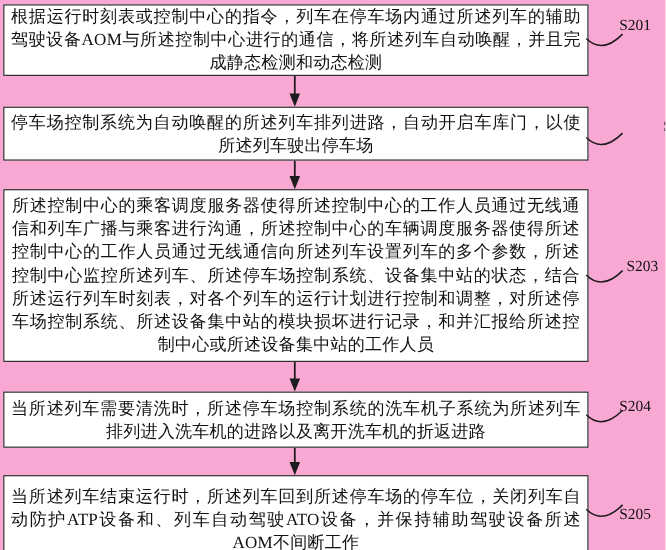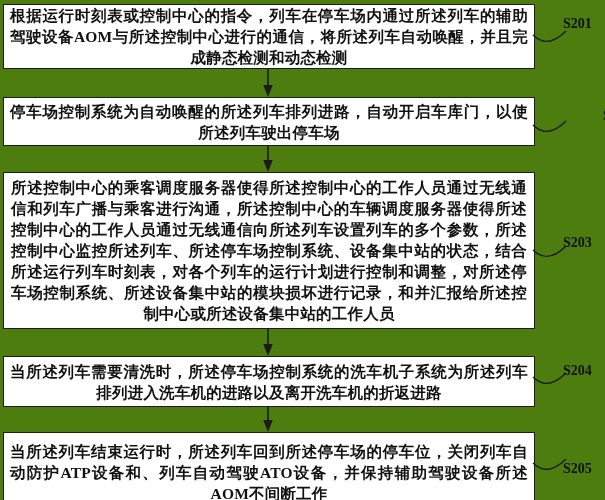--- a/index.html
+++ b/index.html
@@ -4,25 +4,24 @@
 <style>
   html, body {
     margin: 0;
     padding: 0;
     background: #ffffff;
   }
   .canvas {
     position: relative;
     width: 605px;
     height: 500px;
-    background: #4d7c0f;
+    background: #f9a8d4;
     font-family: "Liberation Serif", "DejaVu Serif", serif;
     color: #111111;
     overflow: hidden;
-    font-weight: bold;
   }
   .step-box {
     position: absolute;
     left: 3px;
     width: 532px;
     border: 1.6px solid #1c1c1c;
     box-sizing: border-box;
     background: #ffffff;
     display: flex;
     align-items: center;
@@ -58,21 +57,21 @@
     position: absolute;
     left: 563px;
     width: 42px;
     font-size: 14px;
     line-height: 20px;
     color: #111111;
     white-space: nowrap;
   }
   .label-s201 { top: 14px; }
   .label-s202 { top: 106px; margin-left: 40px; }
-  .label-s203 { top: 233px; }
+  .label-s203 { top: 233px; text-align: center; }
   .label-s204 { top: 361px; }
   .label-s205 { top: 459px; }
 
   .label-connector {
     position: absolute;
     left: 531px;
     width: 38px;
     height: 16px;
   }
   .conn-s201 { top: 29px; }

